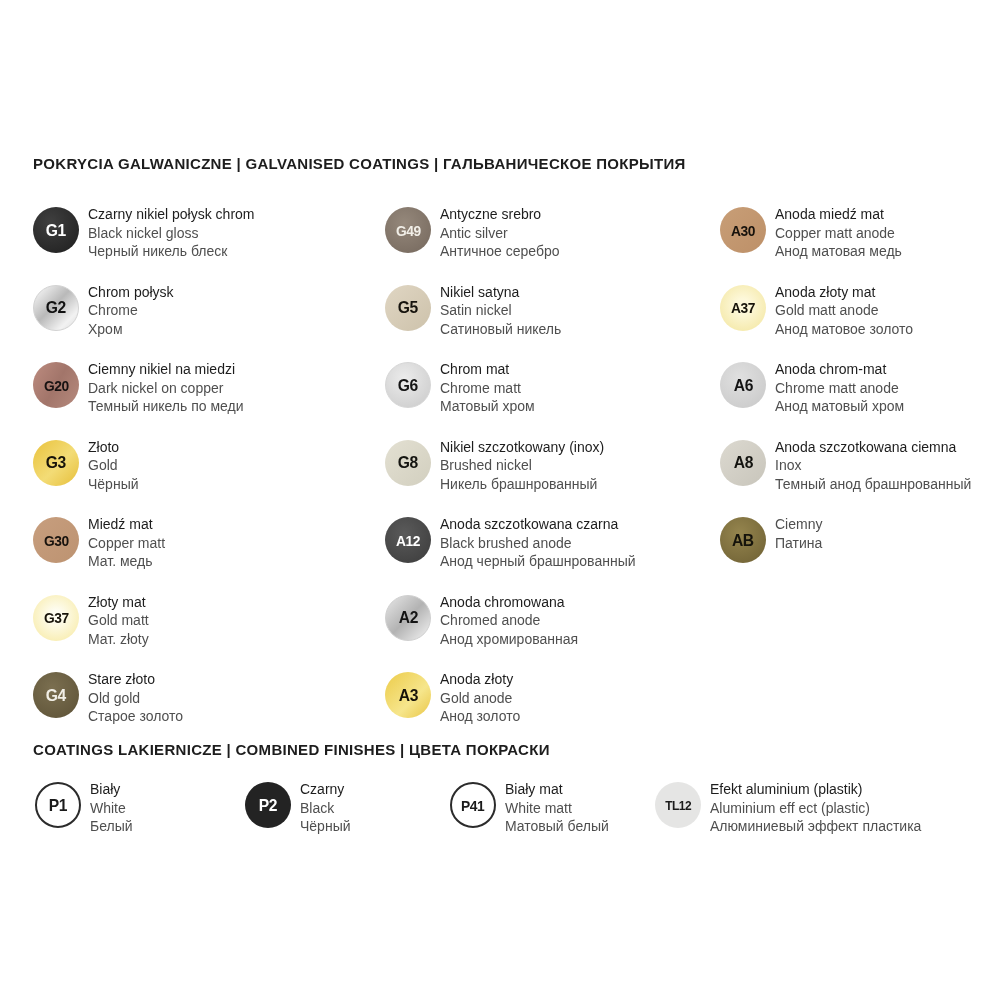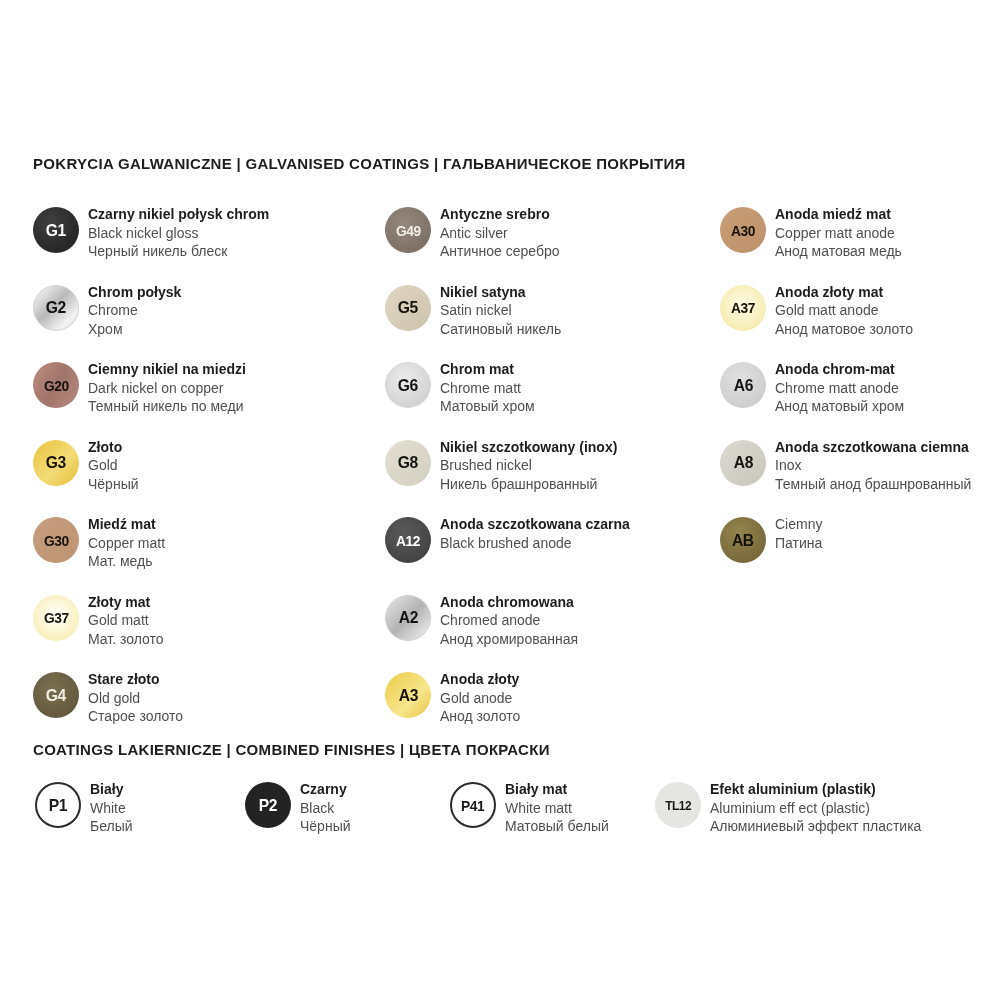--- a/index.html
+++ b/index.html
@@ -44,21 +44,21 @@
   .swatch .code{
     font-weight:700;
     letter-spacing:-.5px;
     line-height:1;
     transform:scaleX(.92);
   }
   .code-len2{font-size:17px;}
   .code-len3{font-size:15px;}
   .code-len4{font-size:13px;}
   .labels{white-space:nowrap;}
-  .labels .pl{font-size:14px;font-weight:700;color:#1d1d1d;line-height:18.5px;}
+  .labels .pl{font-size:14px;font-weight:400;color:#1d1d1d;line-height:18.5px;}
   .labels .en,.labels .ru{font-size:14px;color:#4f4f4f;line-height:18.5px;}
 
   .lacquered-row{position:absolute;top:780px;left:0;width:1000px;height:70px;}
   .lacquered-row .item{position:absolute;top:0;margin:0;}
   .lacquered-row .item:nth-child(1){left:35px;}
   .lacquered-row .item:nth-child(2){left:245px;}
   .lacquered-row .item:nth-child(3){left:450px;}
   .lacquered-row .item:nth-child(4){left:655px;}
 </style>
 </head>
@@ -119,21 +119,21 @@
       <div class="ru">Мат. медь</div>
     </div>
   </div>
       <div class="item">
     <span class="swatch" style="background: radial-gradient(circle at 50% 45%, rgb(254, 253, 242) 15%, rgb(248, 236, 172) 85%); align-items: center;">
       <span class="code code-len3" style="color: rgb(23, 19, 10);">G37</span>
     </span>
     <div class="labels">
       <div class="pl">Złoty mat</div>
       <div class="en">Gold matt</div>
-      <div class="ru">Мат. золото</div>
+      <div class="ru">Мат. złoty</div>
     </div>
   </div>
       <div class="item">
     <span class="swatch" style="background: radial-gradient(circle at 42% 35%, rgb(123, 111, 80), rgb(92, 81, 54));">
       <span class="code code-len2" style="color: rgb(242, 239, 230);">G4</span>
     </span>
     <div class="labels">
       <div class="pl">Stare złoto</div>
       <div class="en">Old gold</div>
       <div class="ru">Старое золото</div>
@@ -181,20 +181,21 @@
       <div class="ru">Никель брашнрованный</div>
     </div>
   </div>
       <div class="item">
     <span class="swatch" style="background: radial-gradient(circle at 42% 35%, rgb(90, 90, 90), rgb(59, 59, 59));">
       <span class="code code-len3" style="color: rgb(255, 255, 255);">A12</span>
     </span>
     <div class="labels">
       <div class="pl">Anoda szczotkowana czarna</div>
       <div class="en">Black brushed anode</div>
+      <div class="ru">Анод черный брашнрованный</div>
     </div>
   </div>
       <div class="item">
     <span class="swatch" style="background: linear-gradient(135deg, rgb(232, 232, 232) 0%, rgb(179, 179, 179) 50%, rgb(245, 245, 245) 100%); border: 1px solid rgb(207, 207, 207);">
       <span class="code code-len2" style="color: rgb(20, 20, 20);">A2</span>
     </span>
     <div class="labels">
       <div class="pl">Anoda chromowana</div>
       <div class="en">Chromed anode</div>
       <div class="ru">Анод хромированная</div>

